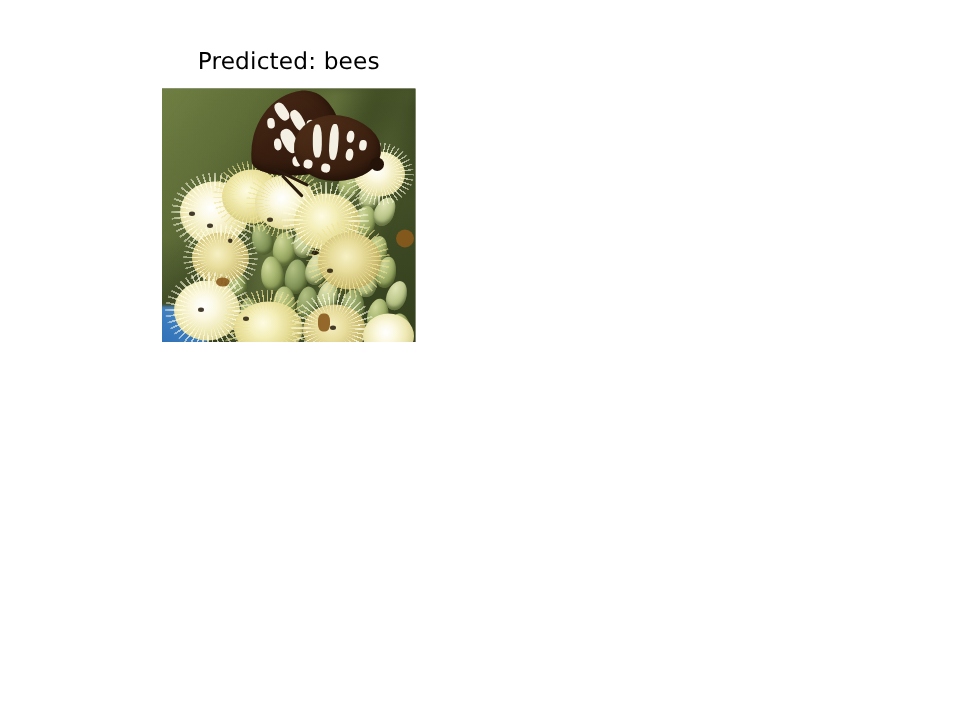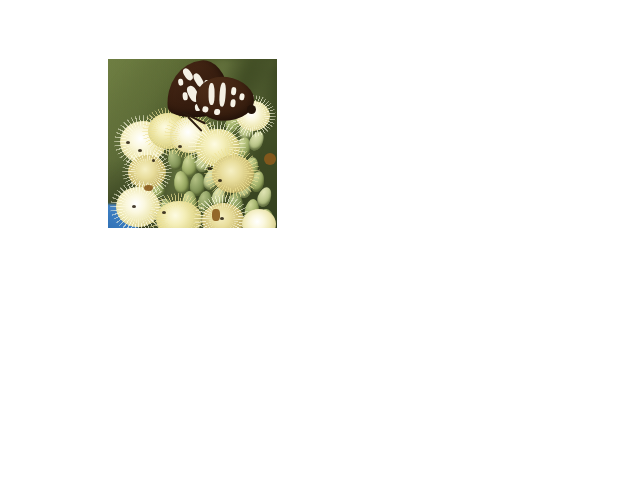--- a/index.html
+++ b/index.html
@@ -215,20 +215,21 @@
     width: 169px; height: 169px;
     backdrop-filter: blur(0.35px);
     pointer-events: none;
   }
 </style>
 </head>
 <body>
 
 <div id="figure-canvas">
 
+  <div id="axes-title">Predicted: bees</div>
 
   <div id="image-axes" title="Photograph of a dark brown butterfly with white bands resting on a cluster of pale cream flowers and green buds, blurred olive green foliage background with a small blue patch at lower left">
 
     <div class="photo-layer" id="bg-bokeh"></div>
     <div class="photo-layer" id="bg-streaks"></div>
     <div class="photo-layer" id="bg-dark-corner"></div>
 
     <div id="blue-patch"></div>
 
     <div class="bud" style="left:118px; top:52px;  width:15px; height:22px; transform:rotate(14deg);"></div>

